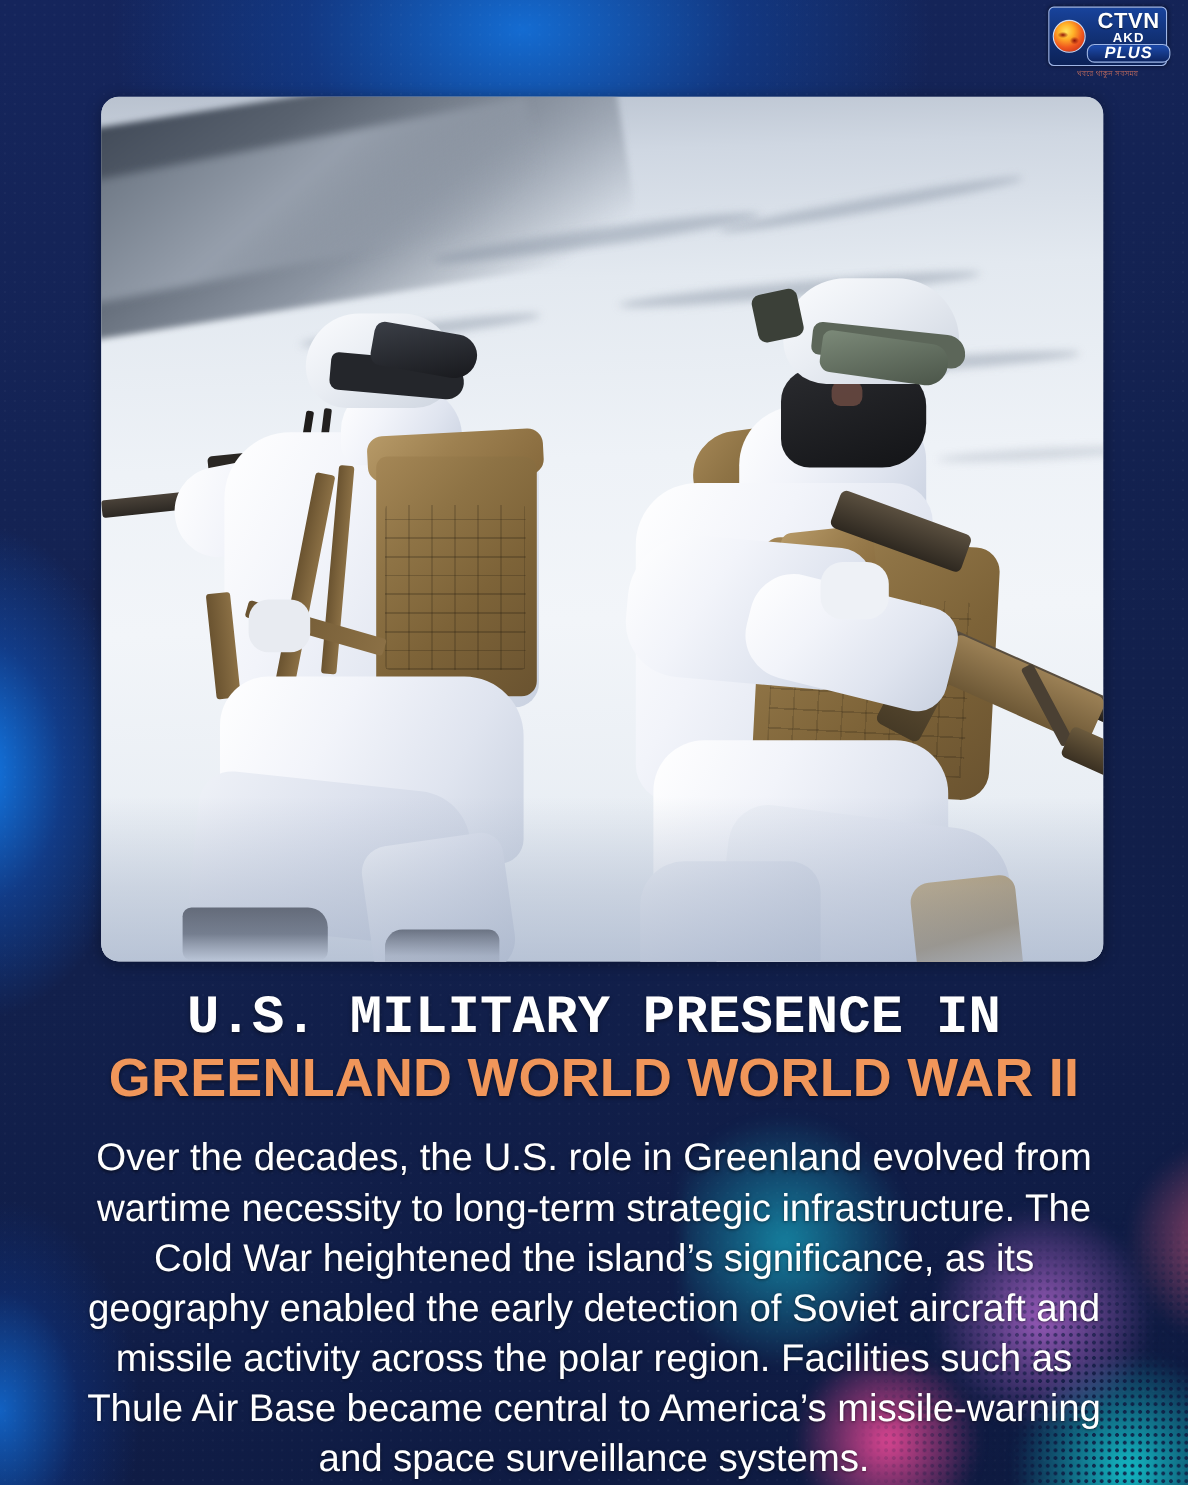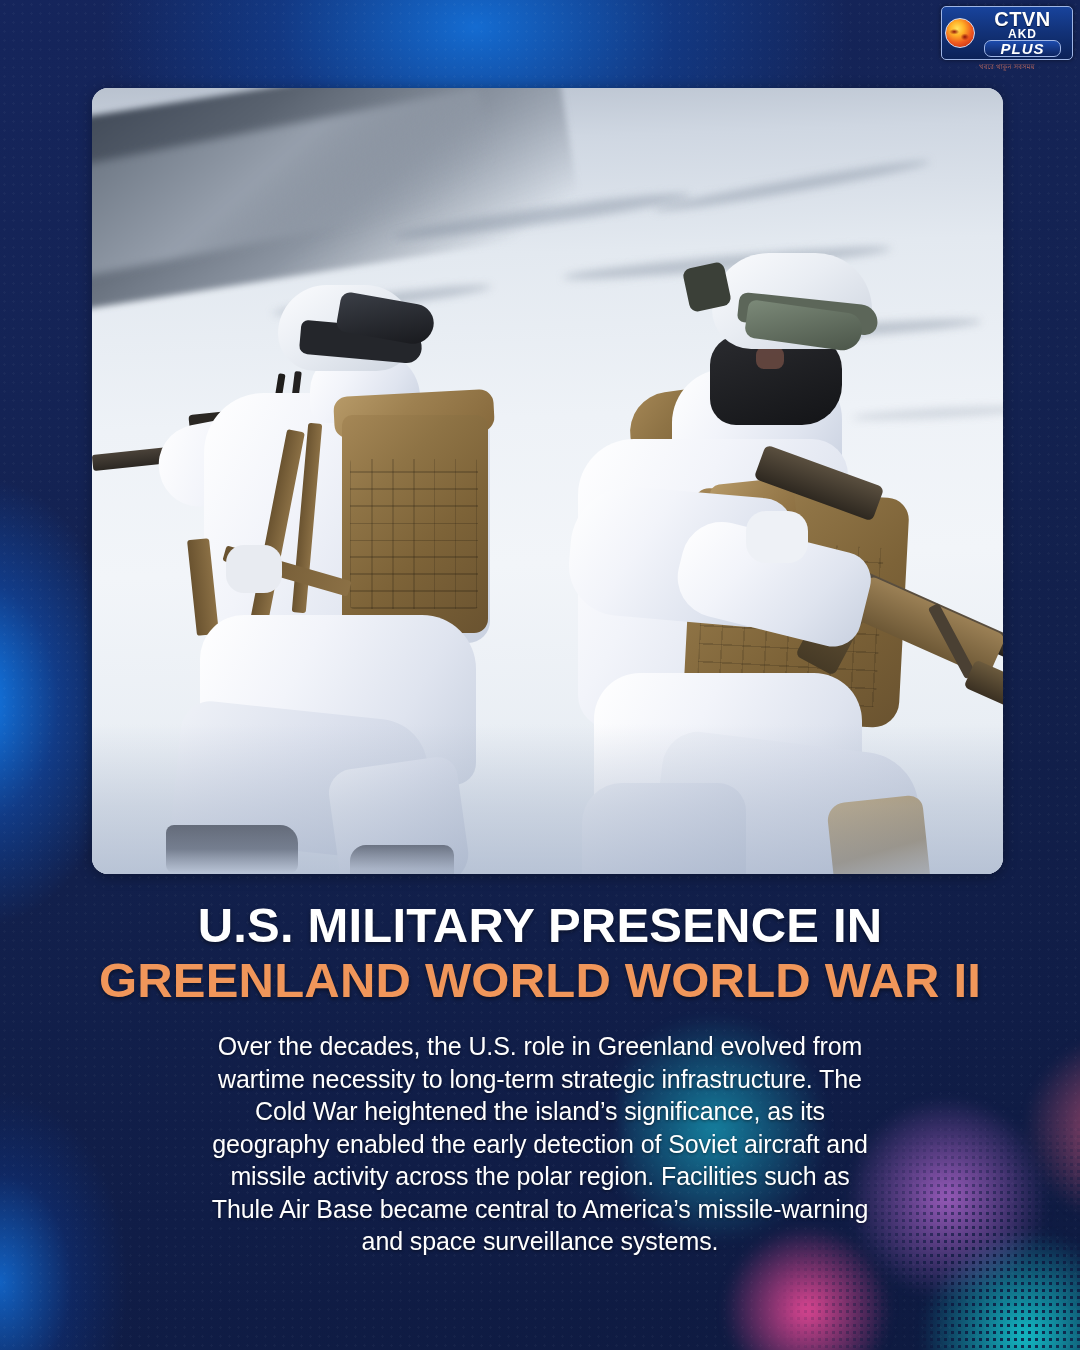--- a/index.html
+++ b/index.html
@@ -56,21 +56,21 @@
 
   
   #logo {
     position:absolute; top:6px; right:14px;
     width:118px; height:68px;
     display:flex; flex-direction:column; align-items:center;
     z-index:30;
   }
   .logo-plate {
     position:relative;
-    width:132px; height:54px;
+    width:108px; height:54px;
     background:linear-gradient(180deg,#18439c 0%, #123278 48%, #0c2258 100%);
     border:1.5px solid #9fb6e6;
     border-radius:5px;
     display:flex; align-items:center;
     padding:2px 3px;
     box-shadow:0 0 4px rgba(0,0,0,.5);
   }
   .logo-globe {
     width:30px; height:30px; border-radius:50%;
     background:radial-gradient(circle at 40% 34%, #ffe45e 0%, #ffb027 28%, #f0591f 58%, #b51d12 100%);
@@ -409,29 +409,29 @@
     text-align:center;
     z-index:25;
   }
   .hl-line {
     font-size:49px;
     font-weight:bold;
     letter-spacing:.2px;
     line-height:1.12;
     text-shadow:0 2px 4px rgba(0,0,0,.45);
   }
-  .hl-1 { color:#ffffff; }
+  .hl-1 { color:#ffffff;font-family:Liberation Mono, monospace; }
   .hl-2 { color:#f0965a; }
 
   #bodycopy {
     position:absolute;
     left:48px; right:48px; top:1030px;
     text-align:center;
     color:#ffffff;
-    font-size:25px;
+    font-size:35px;
     line-height:1.30;
     font-weight:500;
     letter-spacing:-0.1px;
     text-shadow:0 1px 3px rgba(0,0,0,.5);
     z-index:25;
     white-space:pre-line;
   }
 </style>
 </head>
 <body>

